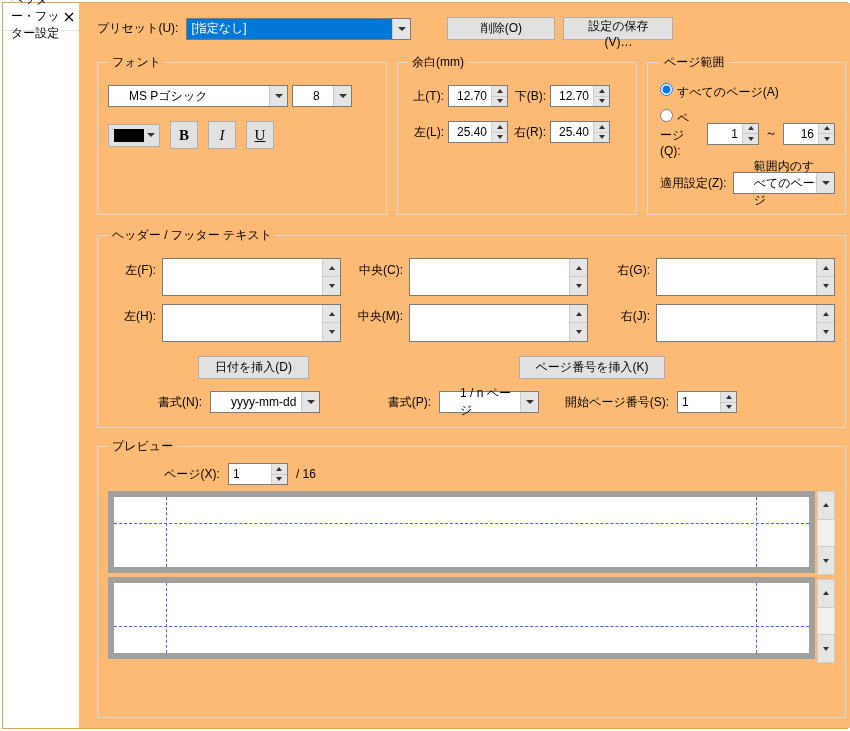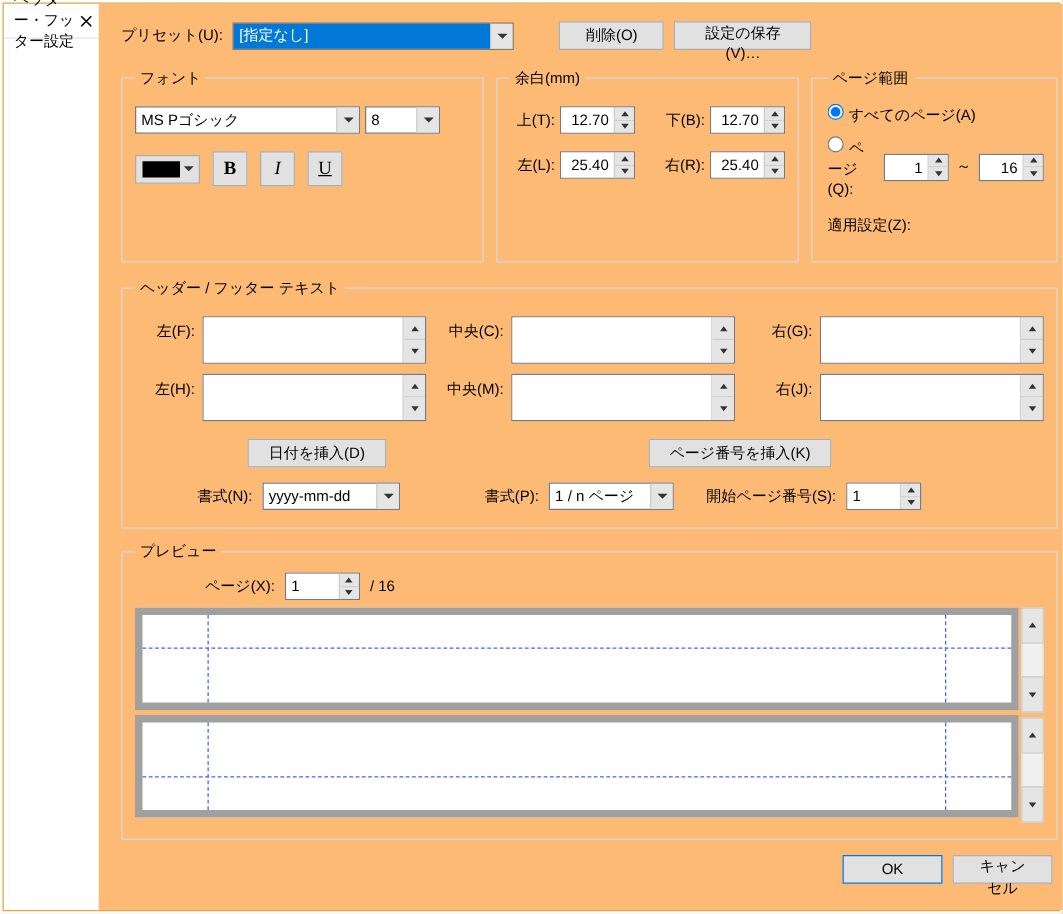--- a/index.html
+++ b/index.html
@@ -21,36 +21,36 @@
 
 fieldset { border: 1px solid #d8d8d8; padding: 8px 10px 12px 10px; }
 legend { padding: 0 4px; font-size: 12px; }
 
 .top-groups { display: flex; gap: 10px; margin-bottom: 12px; }
 .font-group { width: 290px; }
 .margin-group { width: 240px; }
 .range-group { flex: 1; padding-left: 12px; }
 
 .select-box { height: 22px; border: 1px solid #7a7a7a; background: #fff; display: flex; align-items: center; }
-.select-value { flex: 1; padding-left: 4px; }
+.select-value { flex: 1; padding-left: 4px; margin-left: 16px; }
 .select-arrow { width: 18px; height: 20px; display: flex; align-items: center; justify-content: center; background: #e5e5e5; border-left: 1px solid #ccc; }
 .arrow-down { width: 0; height: 0; border-left: 4px solid transparent; border-right: 4px solid transparent; border-top: 4px solid #333; }
 
 .font-row1 { display: flex; gap: 4px; margin-bottom: 14px; margin-top: 6px; }
 .font-name { width: 180px; }
 .font-size { width: 60px; }
 .font-row2 { display: flex; gap: 10px; align-items: center; }
 .color-btn { width: 52px; height: 23px; border: 1px solid #adadad; background: #e1e1e1; display: flex; align-items: center; justify-content: center; gap: 3px; cursor: pointer; }
 .color-swatch { width: 30px; height: 13px; background: #000; }
 .fmt-btn { width: 28px; height: 28px; border: 1px solid #adadad; background: #e1e1e1; display: flex; align-items: center; justify-content: center; cursor: pointer; font-family: serif; font-size: 15px; }
 .fmt-b { font-weight: bold; }
 .fmt-i { font-style: italic; }
 .fmt-u { text-decoration: underline; }
 
-.margin-row { display: flex; gap: 20px; align-items: center; margin-top: 6px; }
+.margin-row { display: flex; gap: 2px; align-items: center; margin-top: 6px; }
 .margin-field { display: flex; align-items: center; gap: 4px; }
 .margin-label { width: 36px; text-align: right; }
 .spinner { display: flex; border: 1px solid #7a7a7a; background: #fff; height: 22px; }
 .spinner input { border: none; outline: none; width: 42px; padding: 0 4px; font-size: 12px; text-align: right; }
 .spinner-btns { display: flex; flex-direction: column; width: 16px; border-left: 1px solid #ccc; }
 .sp-up, .sp-down { flex: 1; background: #e5e5e5; display: flex; align-items: center; justify-content: center; cursor: pointer; }
 .sp-up { border-bottom: 1px solid #ccc; }
 .tri-up { width: 0; height: 0; border-left: 3px solid transparent; border-right: 3px solid transparent; border-bottom: 4px solid #333; }
 .tri-down { width: 0; height: 0; border-left: 3px solid transparent; border-right: 3px solid transparent; border-top: 4px solid #333; }
 
@@ -99,21 +99,21 @@
 
     <div class="row preset-row">
       <span class="label">プリセット(U):</span>
       <div class="preset-select">
         <span class="preset-value">[指定なし]</span>
         <span class="preset-arrow">
             <span class="arrow-down"></span>
           </span>
       </div>
       <span style="width:20px"></span>
-      <button class="btn" style="width:84px">削除(O)</button>
+      <button class="btn" style="width:108px">削除(O)</button>
       <button class="btn" style="width:110px">設定の保存(V)…</button>
     </div>
 
     <div class="top-groups">
       <fieldset class="font-group">
         <legend>フォント</legend>
         <div class="font-row1">
           <div class="select-box font-name">
             <span class="select-value">MS Pゴシック</span>
             <span class="select-arrow">
@@ -228,20 +228,26 @@
                   <span class="tri-up"></span>
                 </div>
                 <div class="sp-down">
                   <span class="tri-down"></span>
                 </div>
               </div>
           </div>
         </div>
         <div class="range-row" style="margin-top:14px">
           <span>適用設定(Z):</span>
+          <div class="select-box" style="flex:1">
+            <span class="select-value">範囲内のすべてのページ</span>
+            <span class="select-arrow">
+                <span class="arrow-down"></span>
+              </span>
+          </div>
         </div>
       </fieldset>
     </div>
 
     <fieldset class="hf-group">
       <legend>ヘッダー / フッター テキスト</legend>
       <div class="hf-row">
         <div class="hf-field">
             <span class="hf-label">左(F):</span>
           <div class="txtbox-wrap">
@@ -411,18 +417,14 @@
               <span class="tri-up"></span>
             </div>
           <div class="preview-scroll-track"></div>
           <div class="sp-down">
               <span class="tri-down"></span>
             </div>
         </div>
       </div>
     </fieldset>
 
-    <div class="footer">
-      <button class="btn primary">OK</button>
-      <button class="btn">キャンセル</button>
-    </div>
   </div>
 </div>
 
 </body></html>

